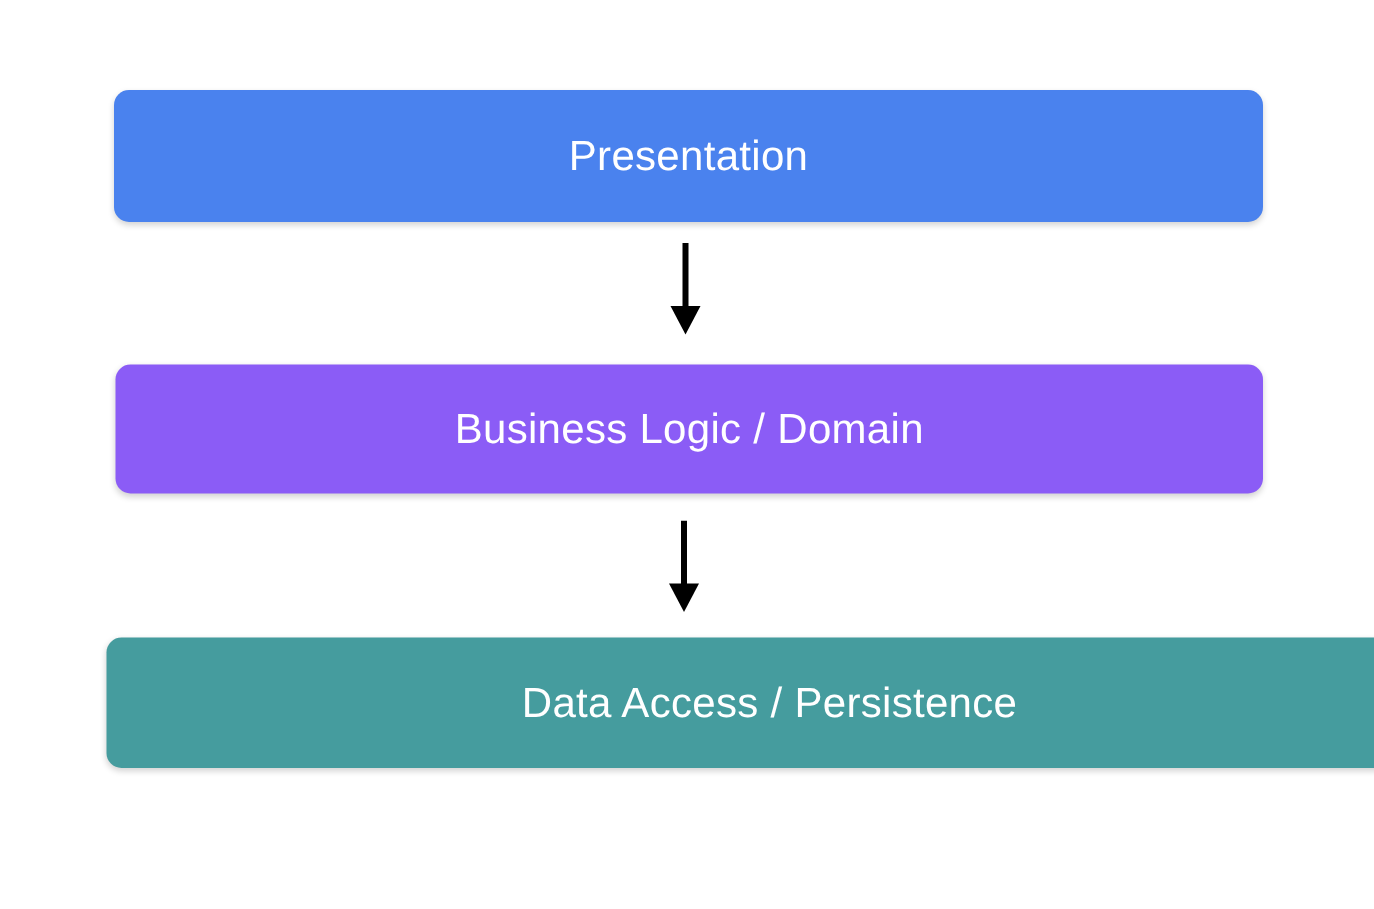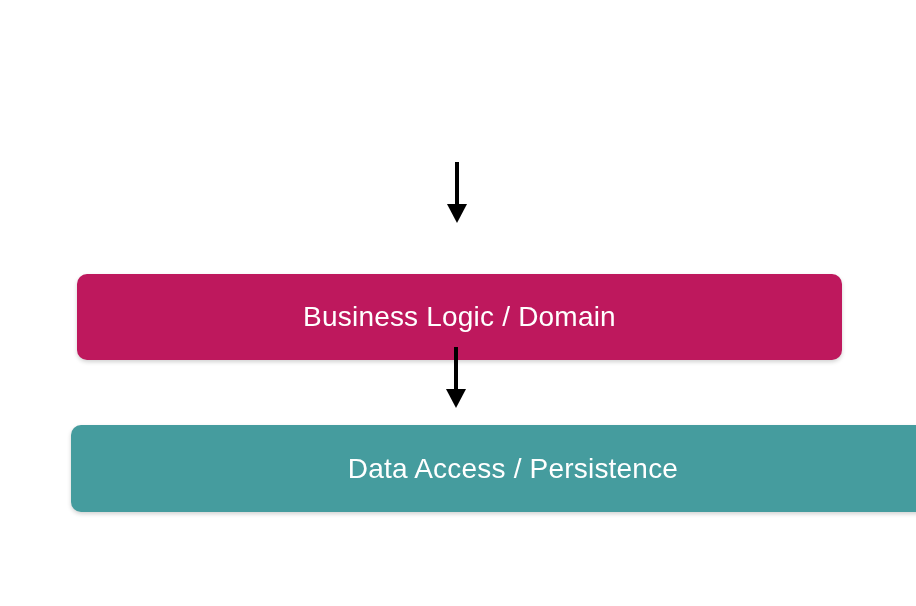--- a/index.html
+++ b/index.html
@@ -38,27 +38,30 @@
     height: 62px;
   }
   .arrow-1 { left: 445px; top: 162px; }
   .arrow-2 { left: 444px; top: 347px; }
 </style>
 </head>
 <body>
 
 <div class="canvas">
 
+  <div class="layer-box box-presentation" style="background-color: rgb(74, 130, 238); color: rgb(255, 255, 255);">
+    <span class="label">Presentation</span>
+  </div>
 
   <svg class="arrow arrow-1" viewBox="0 0 24 62" style="fill: rgb(0, 0, 0);">
     <rect x="10" y="0" width="4" height="44"></rect>
     <polygon points="2,42 22,42 12,61"></polygon>
   </svg>
 
-  <div class="layer-box box-business" style="background-color: #be185d; color: rgb(255, 255, 255); margin-top: 31px;">
+  <div class="layer-box box-business" style="background-color: #8b5cf6; color: rgb(255, 255, 255);">
     <span class="label">Business Logic / Domain</span>
   </div>
 
   <svg class="arrow arrow-2" viewBox="0 0 24 62" style="fill: rgb(0, 0, 0);">
     <rect x="10" y="0" width="4" height="44"></rect>
     <polygon points="2,42 22,42 12,61"></polygon>
   </svg>
 
   <div class="layer-box box-data" style="background-color: rgb(69, 156, 158); color: rgb(255, 255, 255);">
     <span class="label">Data Access / Persistence</span>

